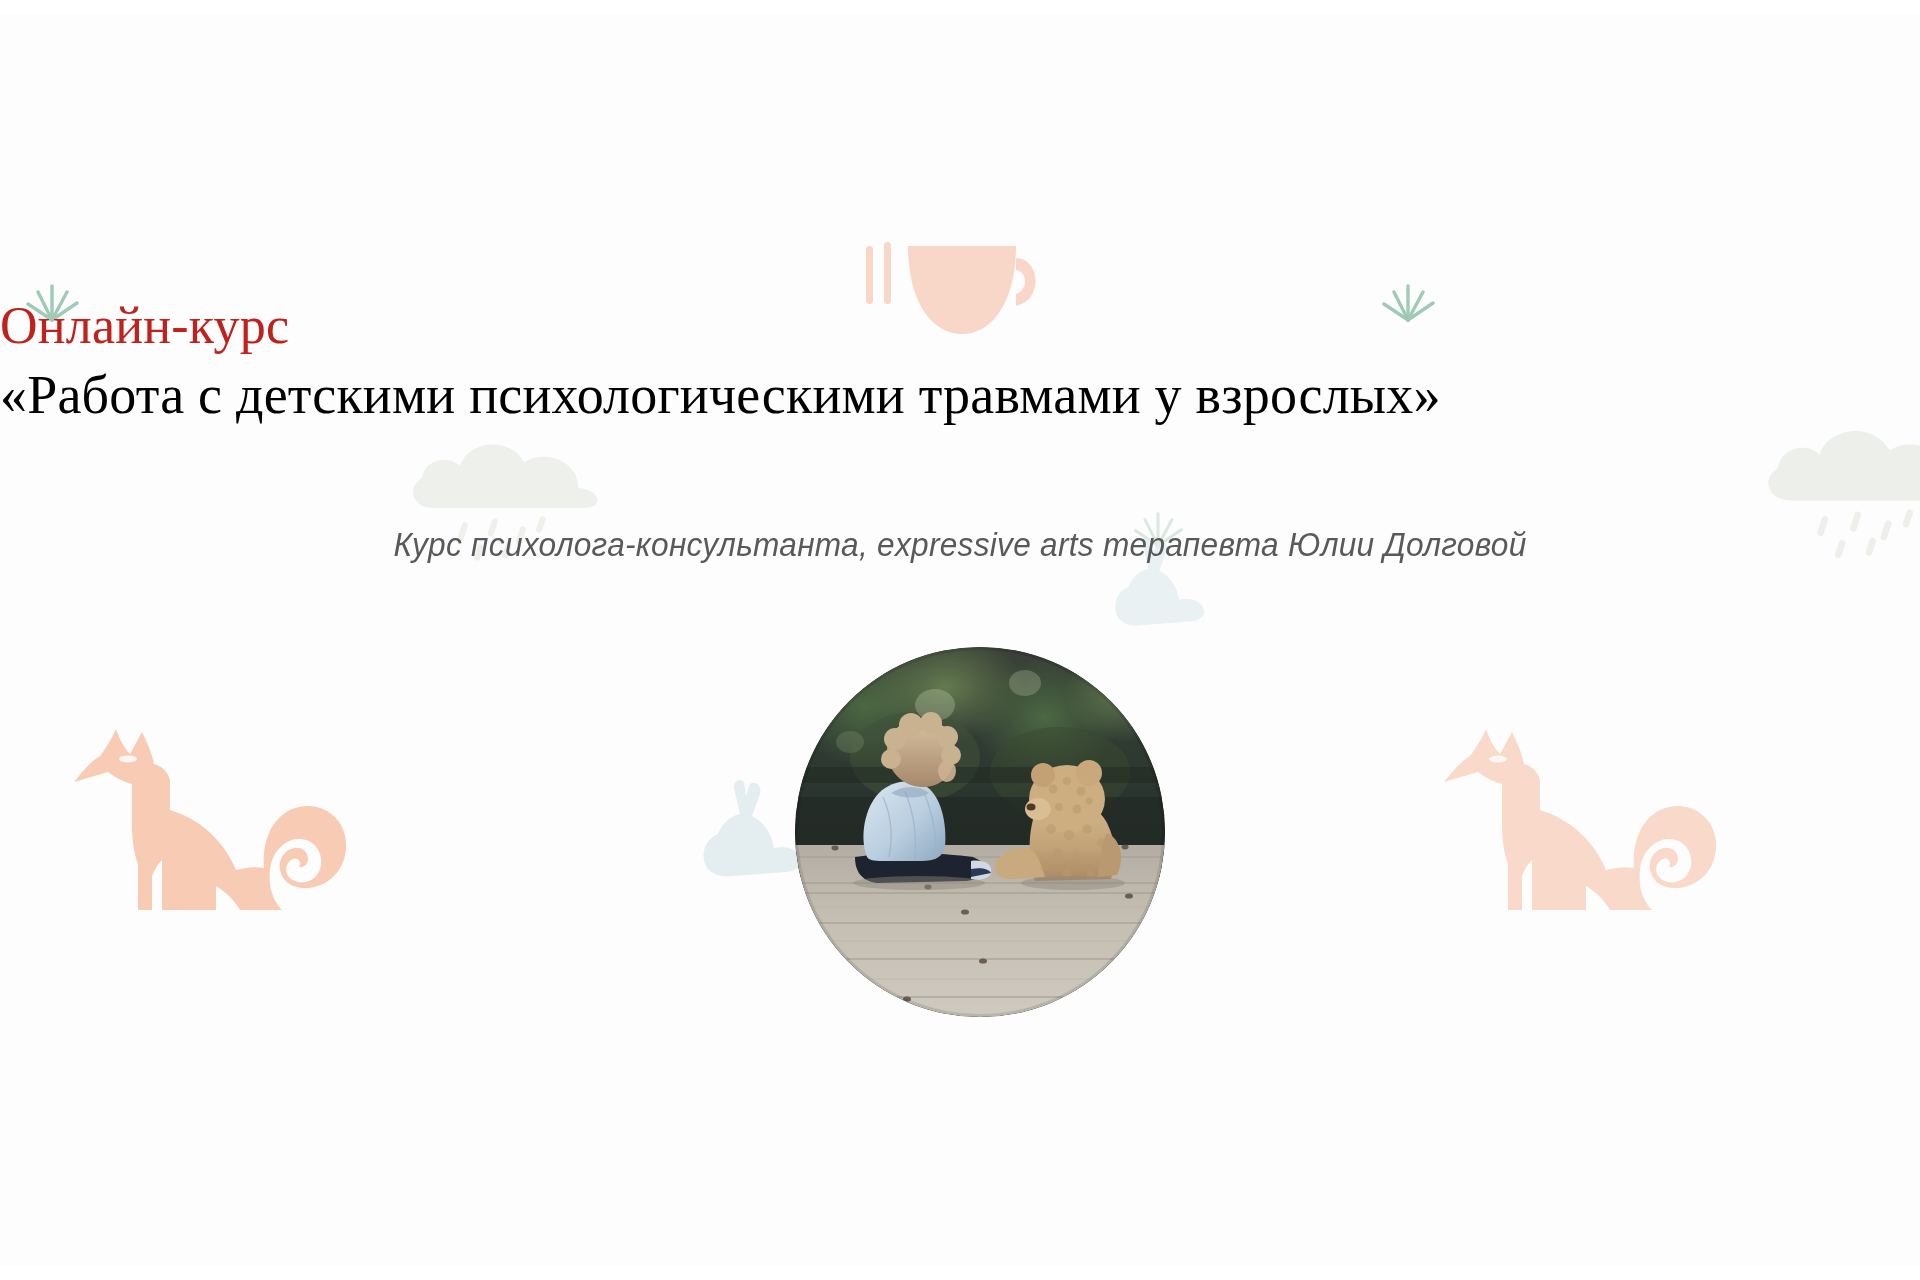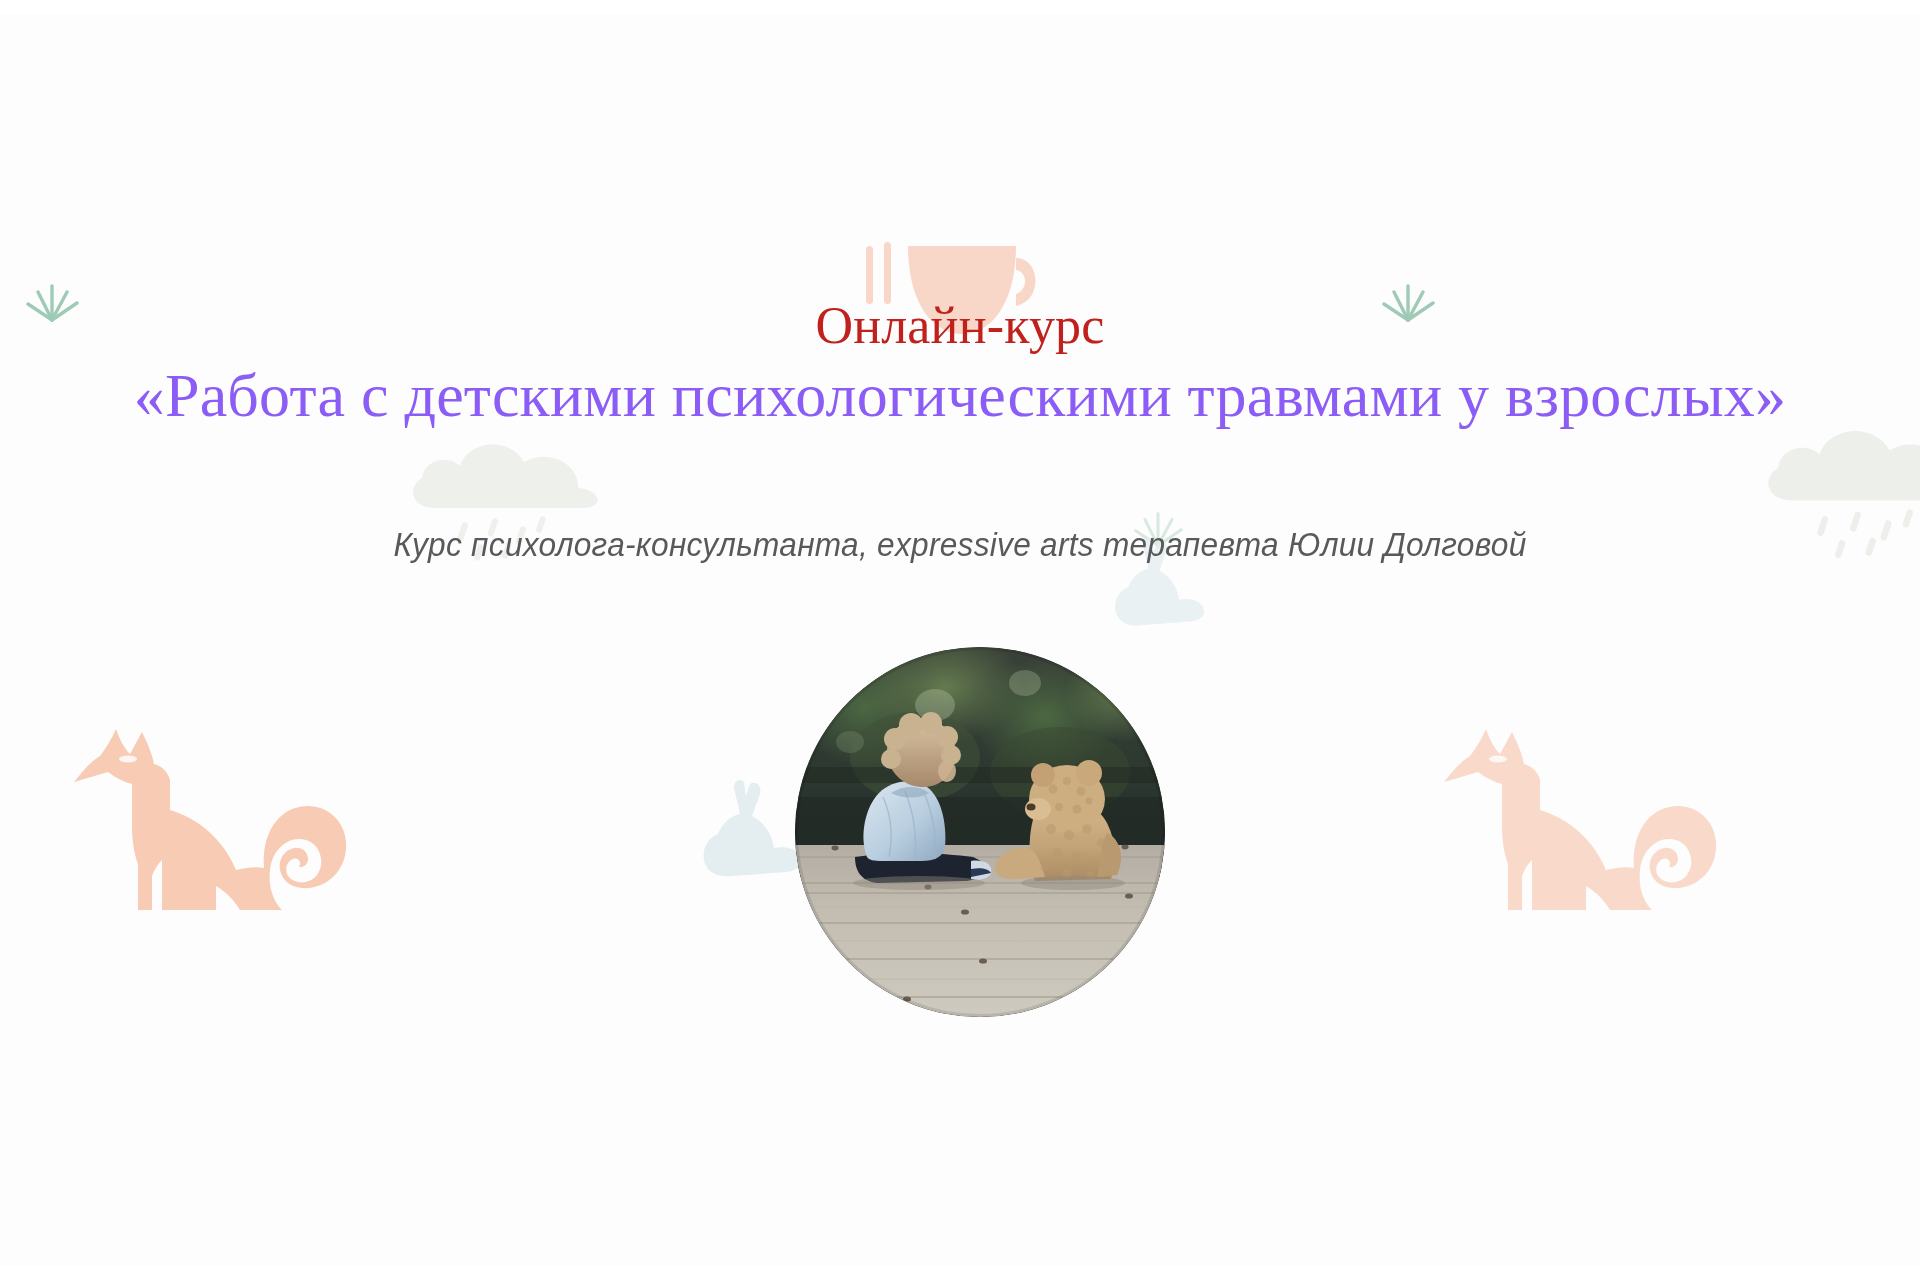--- a/index.html
+++ b/index.html
@@ -26,35 +26,35 @@
     overflow:hidden;
   }
 
   
   .deco{position:absolute;z-index:1;pointer-events:none;}
   .deco svg{display:block;}
 
   
   .title-block{
     position:absolute;left:0;top:282px;width:1920px;
-    text-align:center;z-index:10;
+    text-align:left;z-index:10;
   }
   .title-line1{
     font-family:"Liberation Serif", "DejaVu Serif", serif;
     font-size:52px;
     line-height:60px;
     color:#c0211c;
     letter-spacing:0.2px;
     white-space:nowrap;
   }
   .title-line2{
     font-family:"Liberation Serif", "DejaVu Serif", serif;
-    font-size:62px;
+    font-size:54px;
     line-height:66px;
-    color:#8b5cf6;
+    color:#000000;
     letter-spacing:0.2px;
     white-space:nowrap;
     margin-top:6px;
   }
   .subtitle{
     position:absolute;left:0;top:508px;width:1920px;
     text-align:center;z-index:10;
     font-family:"Liberation Sans", sans-serif;
     font-style:italic;
     font-size:34px;

